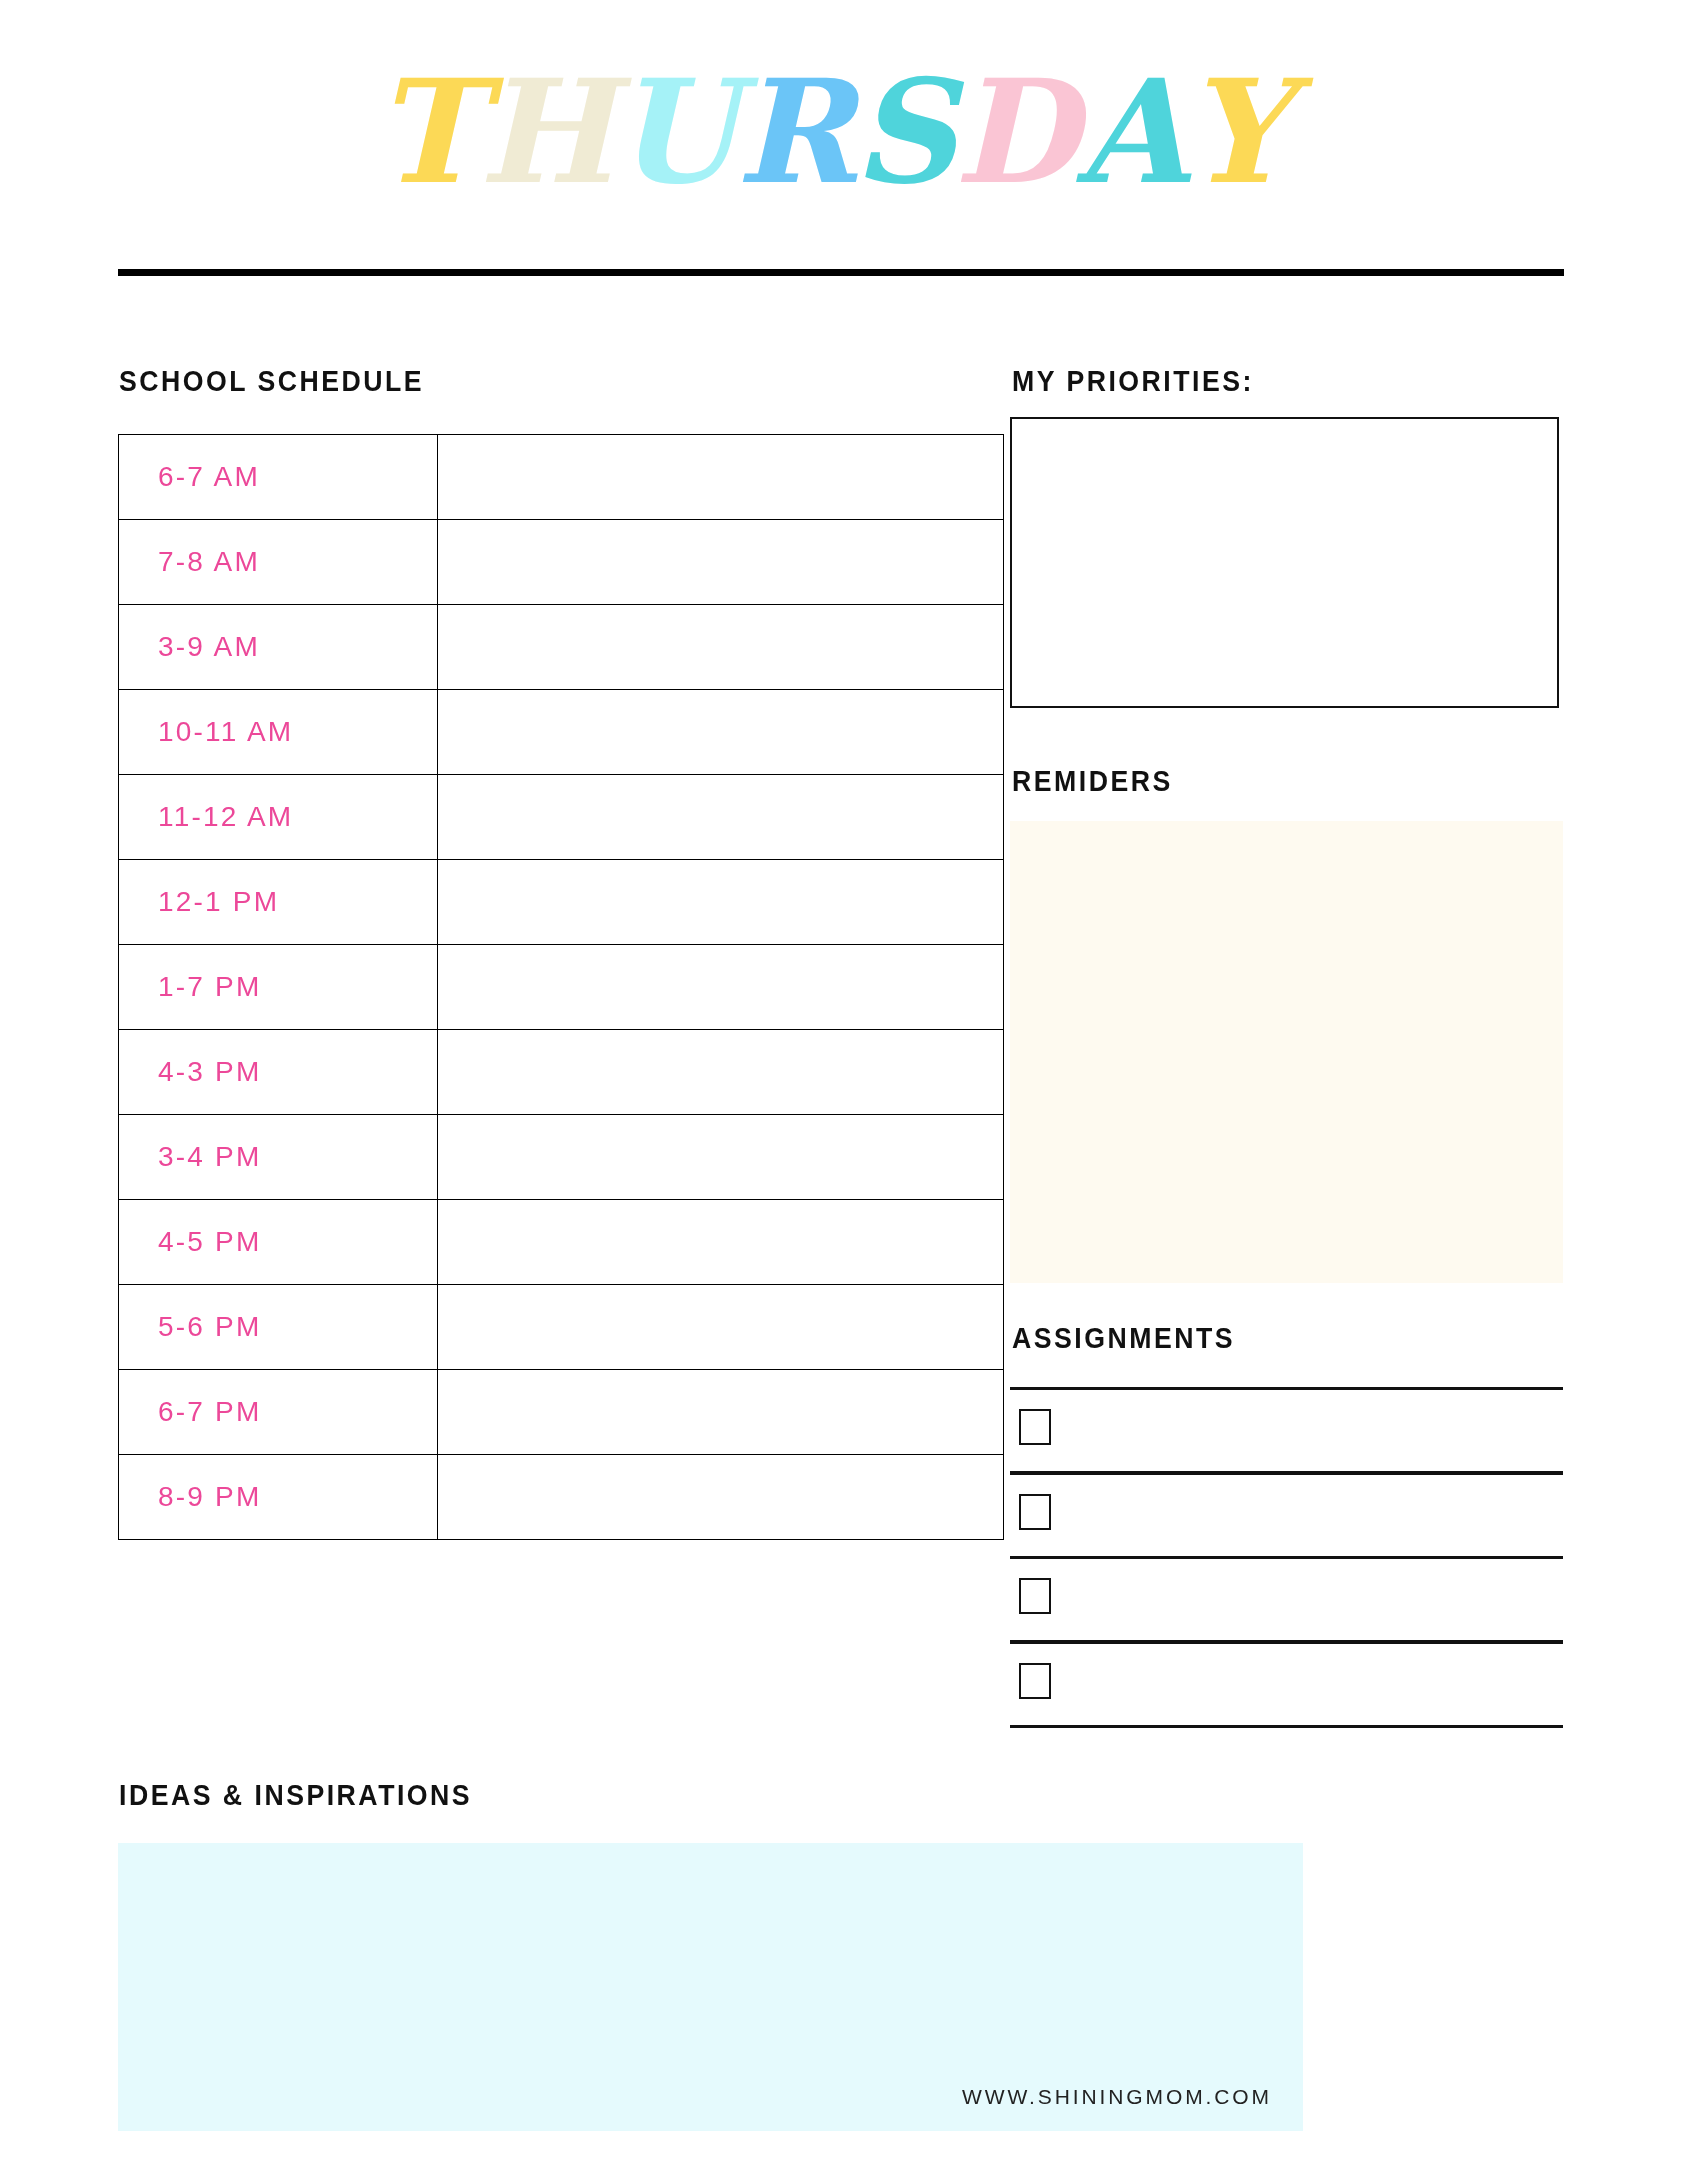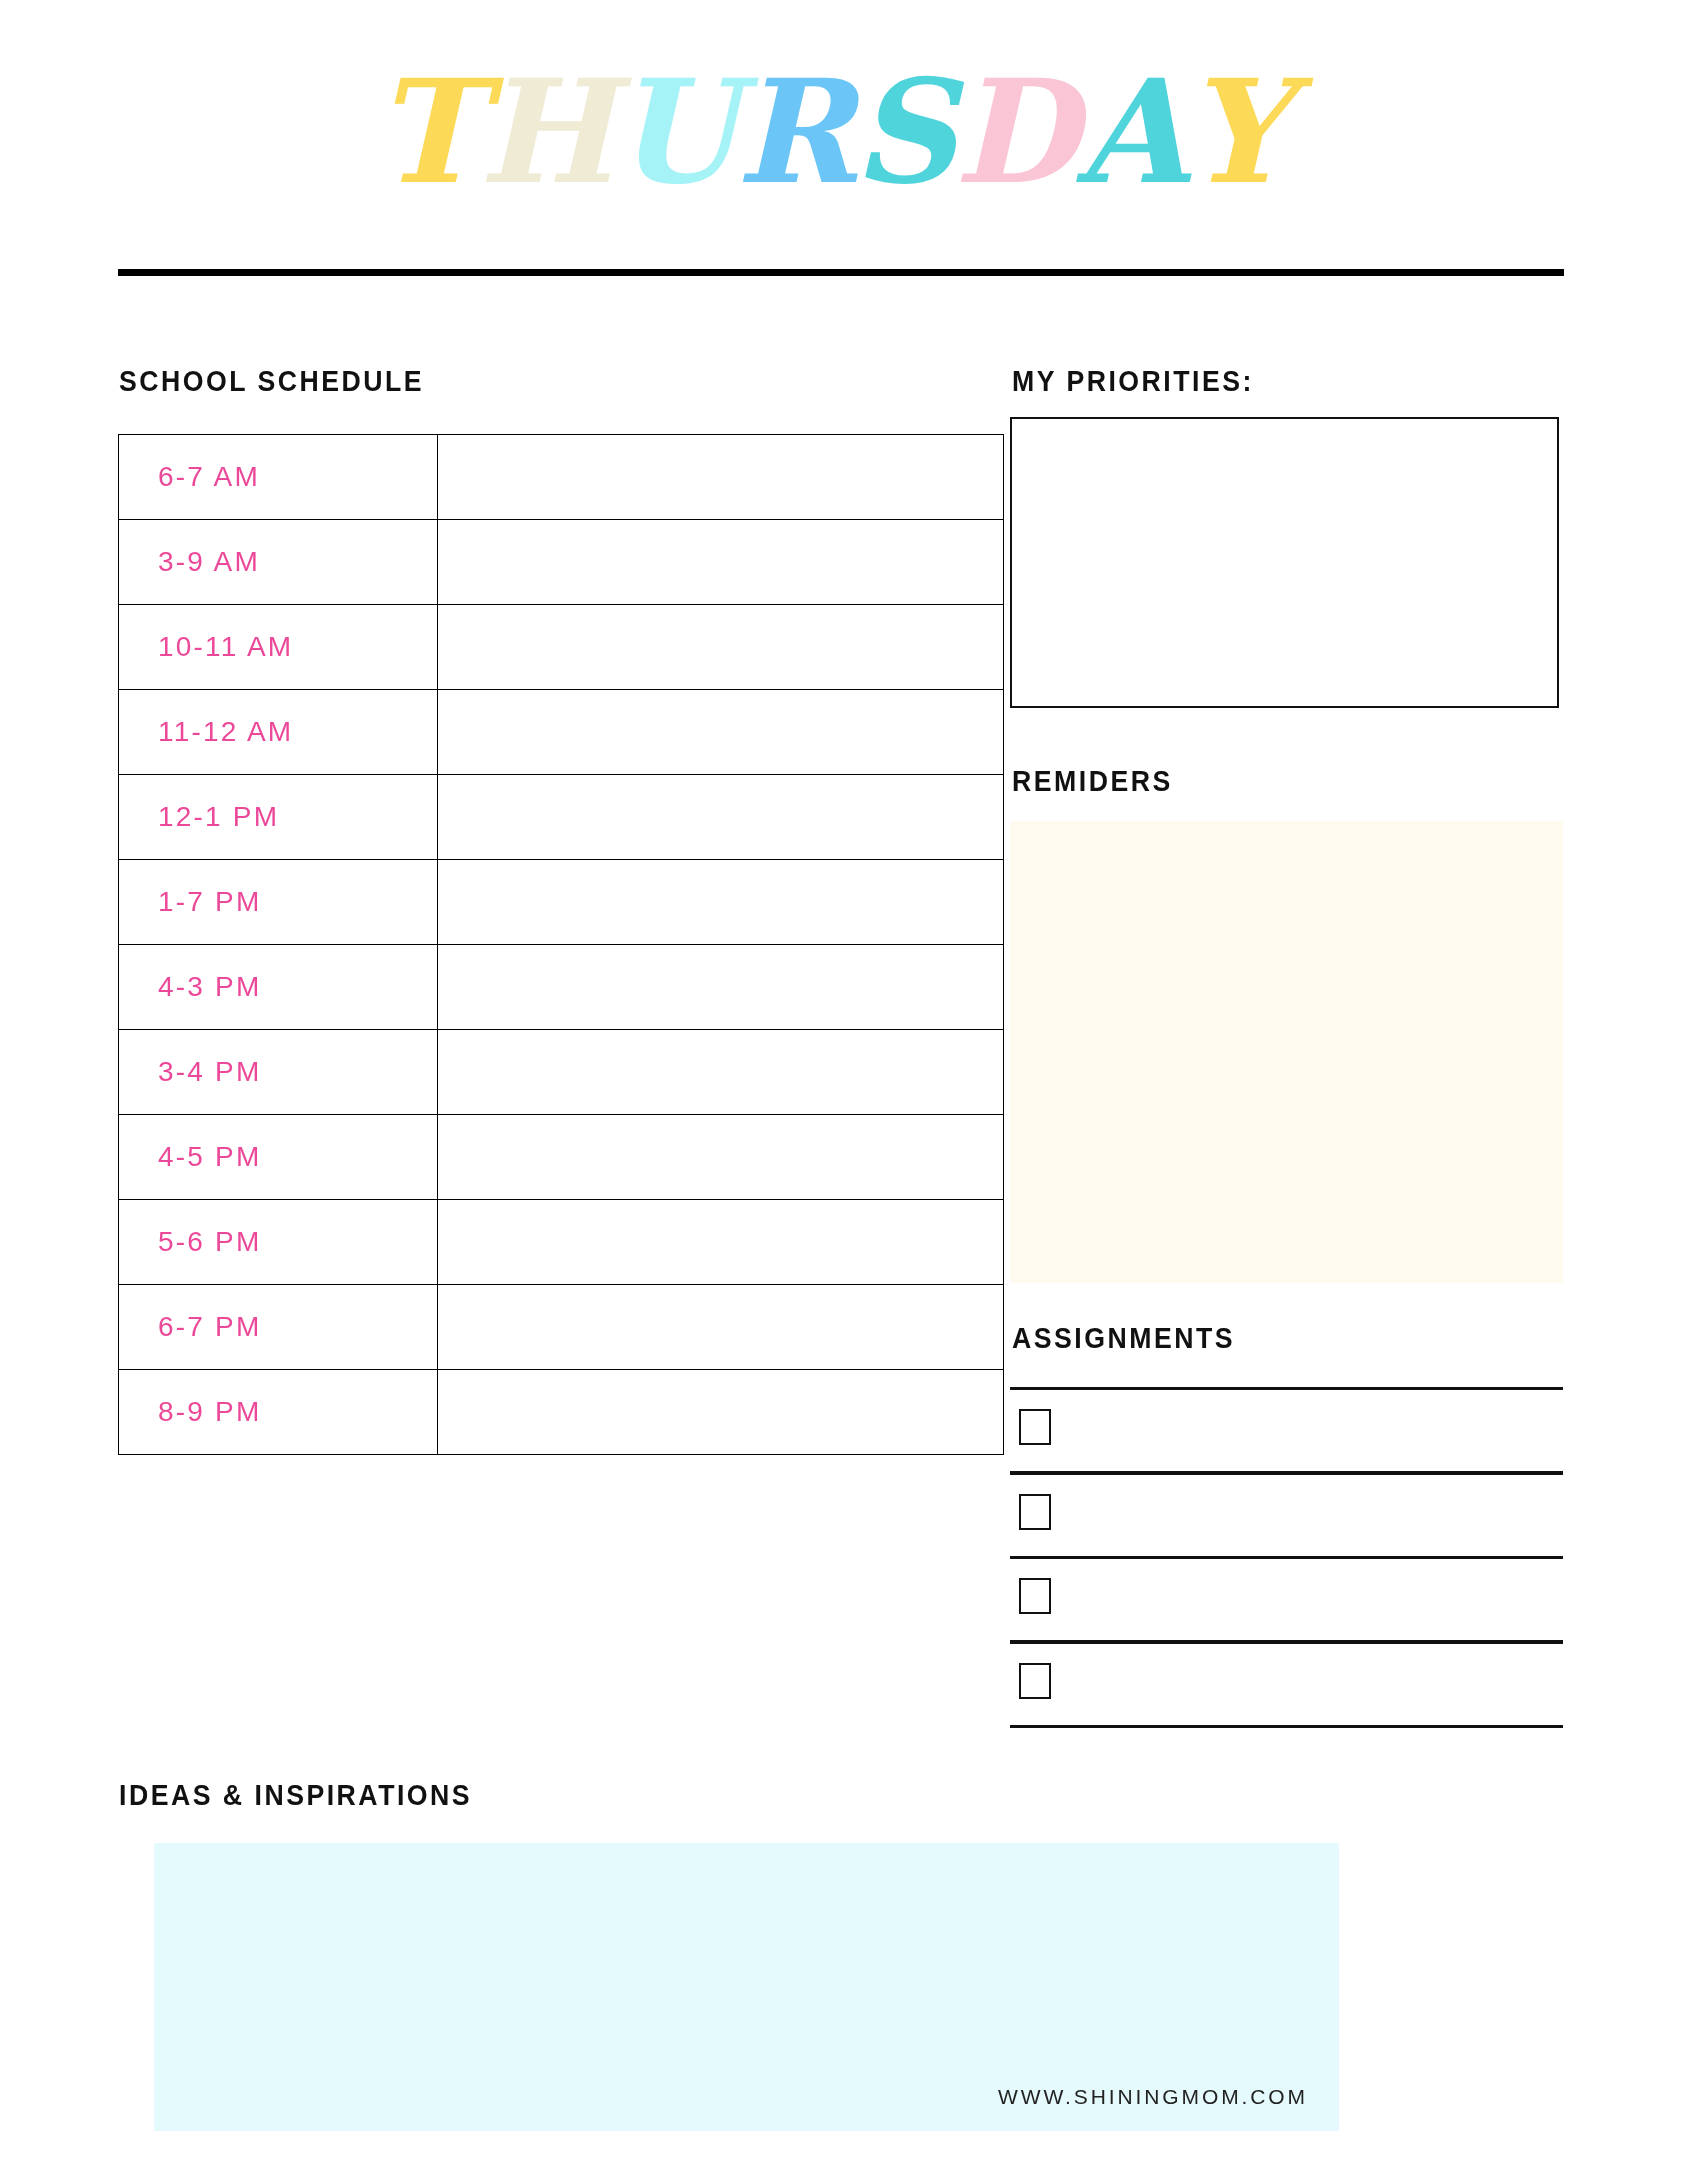--- a/index.html
+++ b/index.html
@@ -146,21 +146,20 @@
   }
 
   
   .ideas-box {
     position: absolute;
     left: 118px;
     top: 1843px;
     width: 1185px;
     height: 288px;
     background: #e5fafd;
-    margin-left: 36px;
   }
   .footer-url {
     position: absolute;
     right: 31px;
     bottom: 22px;
     font-size: 21px;
     letter-spacing: 2.9px;
     color: #222222;
     font-weight: 400;
     white-space: nowrap;
@@ -175,20 +174,24 @@
   <div class="title-rule"></div>
 
   <div class="heading" id="h-school">SCHOOL SCHEDULE</div>
   <table class="schedule">
     <tbody id="schedule-body">
         <tr>
           <td class="time-cell">6-7 AM</td>
           <td class="note-cell"></td>
         </tr>
         <tr>
+          <td class="time-cell">7-8 AM</td>
+          <td class="note-cell"></td>
+        </tr>
+        <tr>
           <td class="time-cell">3-9 AM</td>
           <td class="note-cell"></td>
         </tr>
         <tr>
           <td class="time-cell">10-11 AM</td>
           <td class="note-cell"></td>
         </tr>
         <tr>
           <td class="time-cell">11-12 AM</td>
           <td class="note-cell"></td>

